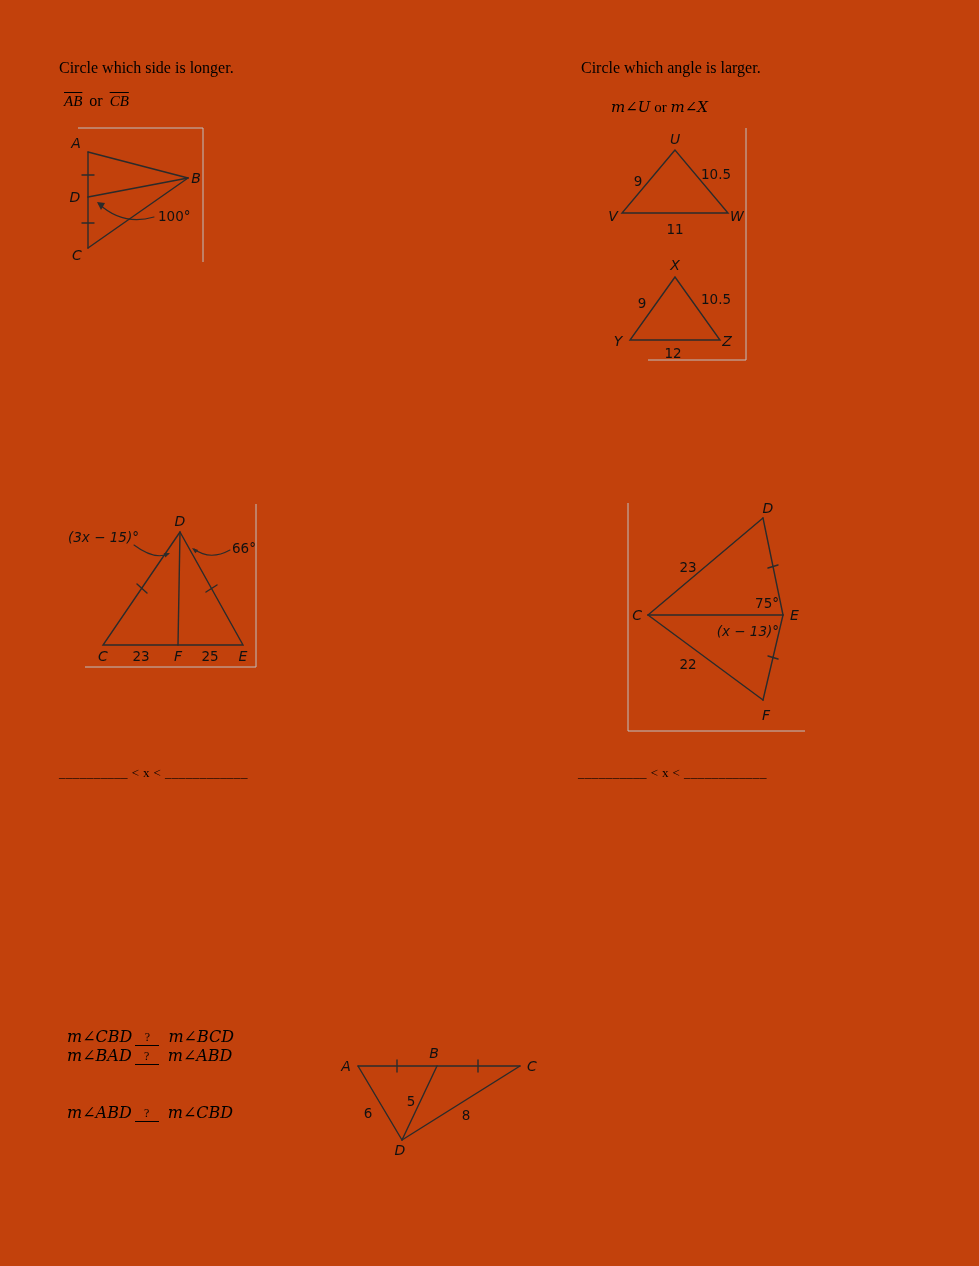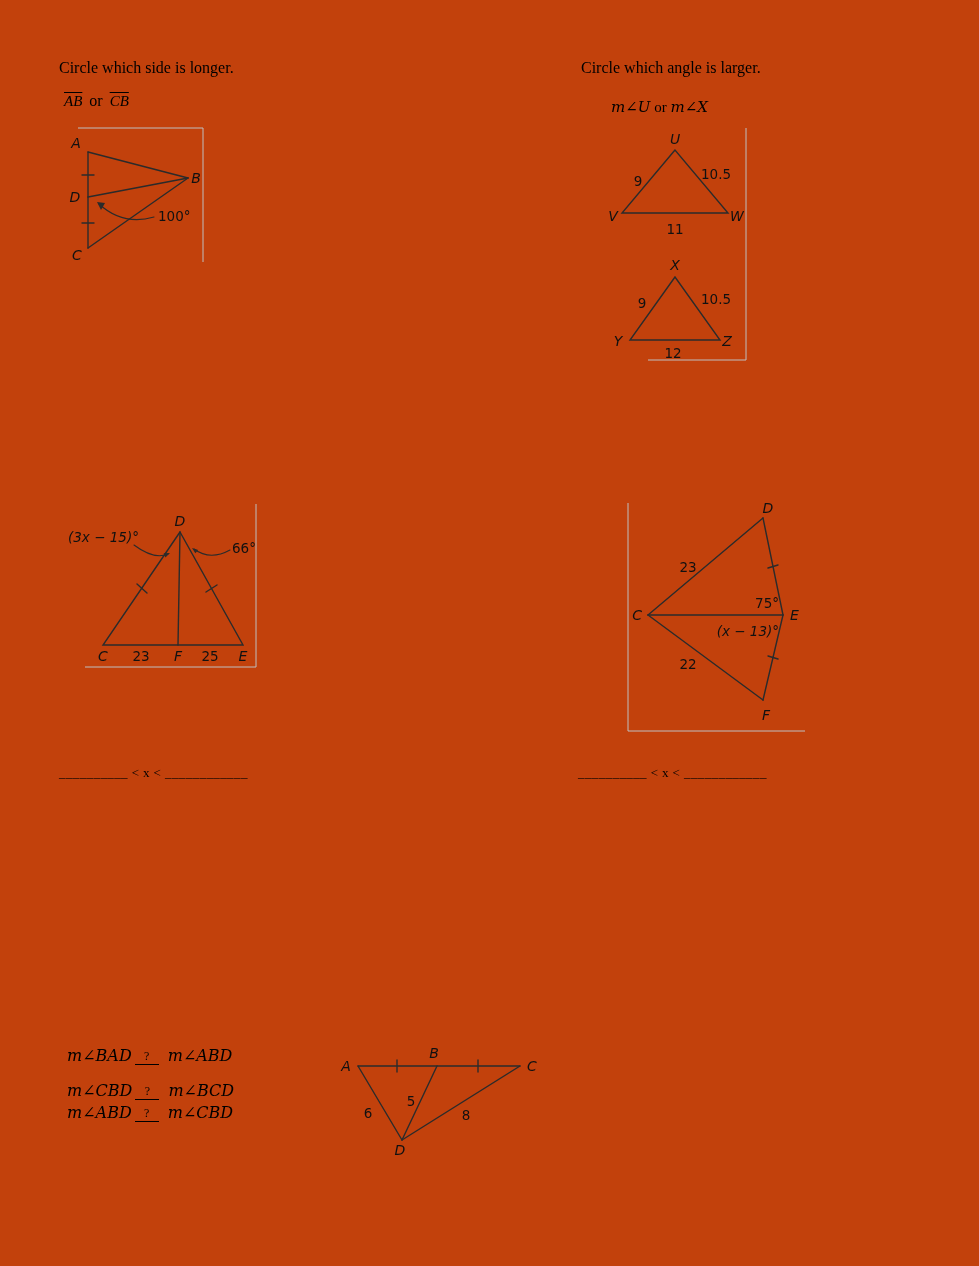--- a/index.html
+++ b/index.html
@@ -144,21 +144,21 @@
   <div class="abs blankrow" style="left:578px; top:765px;">
     <span>__________</span>
     <span>&lt; x &lt;</span>
     <span>____________</span>
   </div>
 
 
   <div class="abs stmt" style="left:67px; top:1046px;">
     <span class="it">m∠BAD</span><span class="qblank"><span>?</span></span><span class="it">m∠ABD</span>
   </div>
-  <div class="abs stmt" style="left:67px; top:1081px;">
+  <div class="abs stmt" style="left:67px; top:1027px;">
     <span class="it">m∠CBD</span><span class="qblank"><span>?</span></span><span class="it">m∠BCD</span>
   </div>
   <div class="abs stmt" style="left:67px; top:1103px;">
     <span class="it">m∠ABD</span><span class="qblank"><span>?</span></span><span class="it">m∠CBD</span>
   </div>
 
   <svg class="abs" style="left:333px; top:1038px;" width="220" height="128" viewBox="0 0 220 128">
     <g>
       <line x1="25" y1="28" x2="187" y2="28"></line>
       <line x1="25" y1="28" x2="69" y2="102"></line>

